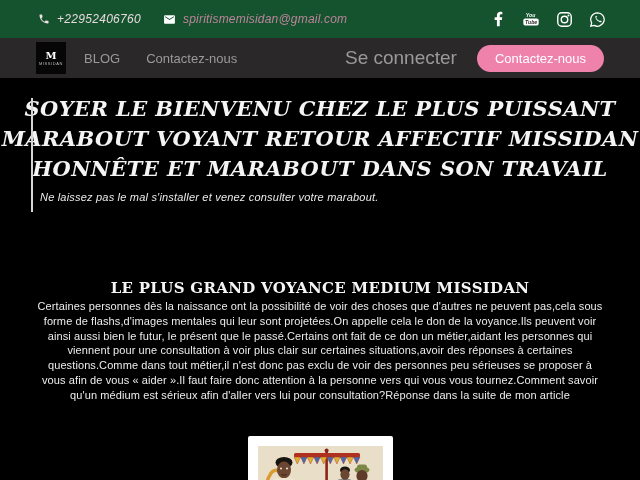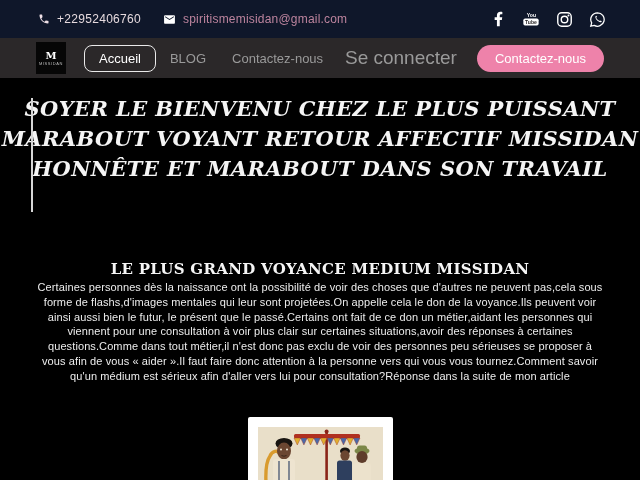--- a/index.html
+++ b/index.html
@@ -2,23 +2,24 @@
 <html><head>
 <meta charset="utf-8">
 <style>
   * { margin:0; padding:0; box-sizing:border-box; }
   html,body { width:640px; height:480px; overflow:hidden; }
   body { background:#000; font-family:"Liberation Sans", sans-serif; }
   .page { width:640px; height:480px; background:#000; position:relative; }
 
   
   .topbar {
-    height:38px; background:#0f172a;
+    height:38px; background:#14532d;
     display:flex; align-items:center;
     padding:0 34px 0 38px;
+    font-style:italic;
   }
   .contact-item { display:flex; align-items:center; gap:7px; }
   .contact-item + .contact-item { margin-left:22px; }
   .phone-text { color:#e6dade; font-size:12px; letter-spacing:0.3px; }
   .email-text { color:#bd849e; font-size:12px; letter-spacing:0.2px; text-decoration:none; }
   .socials { margin-left:auto; display:flex; align-items:center; gap:15px; }
   .social-btn { display:flex; align-items:center; justify-content:center; width:18px; height:18px; cursor:pointer; }
 
   
   .yt { display:flex; flex-direction:column; align-items:center; line-height:1; }
@@ -128,36 +129,36 @@
           </svg>
       </span>
     </div>
   </div>
 
   <div class="navbar">
     <div class="logo">
       <span class="logo-m">M</span>
       <span class="logo-sub">MISSIDAN</span>
     </div>
-    <span class="nav-link active">Accueil</span>
     <span class="nav-link">BLOG</span>
     <span class="nav-link spaced">Contactez-nous</span>
     <div class="nav-right">
       <span class="login-link">Se connecter</span>
       <button class="cta-btn">Contactez-nous</button>
     </div>
   </div>
 
   <div class="hero">
     <div class="hero-accent-line"></div>
     <h1 class="hero-title">
       <span>SOYER LE BIENVENU CHEZ LE PLUS PUISSANT</span>
       <span>MARABOUT VOYANT RETOUR AFFECTIF MISSIDAN</span>
       <span>HONNÊTE ET MARABOUT DANS SON TRAVAIL</span>
     </h1>
+    <p class="hero-subtitle">Ne laissez pas le mal s'installer et venez consulter votre marabout.</p>
   </div>
 
   <div>
     <h2 class="main-heading">LE PLUS GRAND VOYANCE MEDIUM MISSIDAN</h2>
     <p class="main-paragraph">Certaines personnes dès la naissance ont la possibilité de voir des choses que d'autres ne peuvent pas,cela sous forme de flashs,d'images mentales qui leur sont projetées.On appelle cela le don de la voyance.Ils peuvent voir ainsi aussi bien le futur, le présent que le passé.Certains ont fait de ce don un métier,aidant les personnes qui viennent pour une consultation à voir plus clair sur certaines situations,avoir des réponses à certaines questions.Comme dans tout métier,il n'est donc pas exclu de voir des personnes peu sérieuses se proposer à vous afin de vous « aider ».Il faut faire donc attention à la personne vers qui vous vous tournez.Comment savoir qu'un médium est sérieux afin d'aller vers lui pour consultation?Réponse dans la suite de mon article</p>
 
     <div class="artwork-frame">
       <div class="artwork-inner">
         <svg width="125" height="110" viewBox="0 0 125 110">
 

